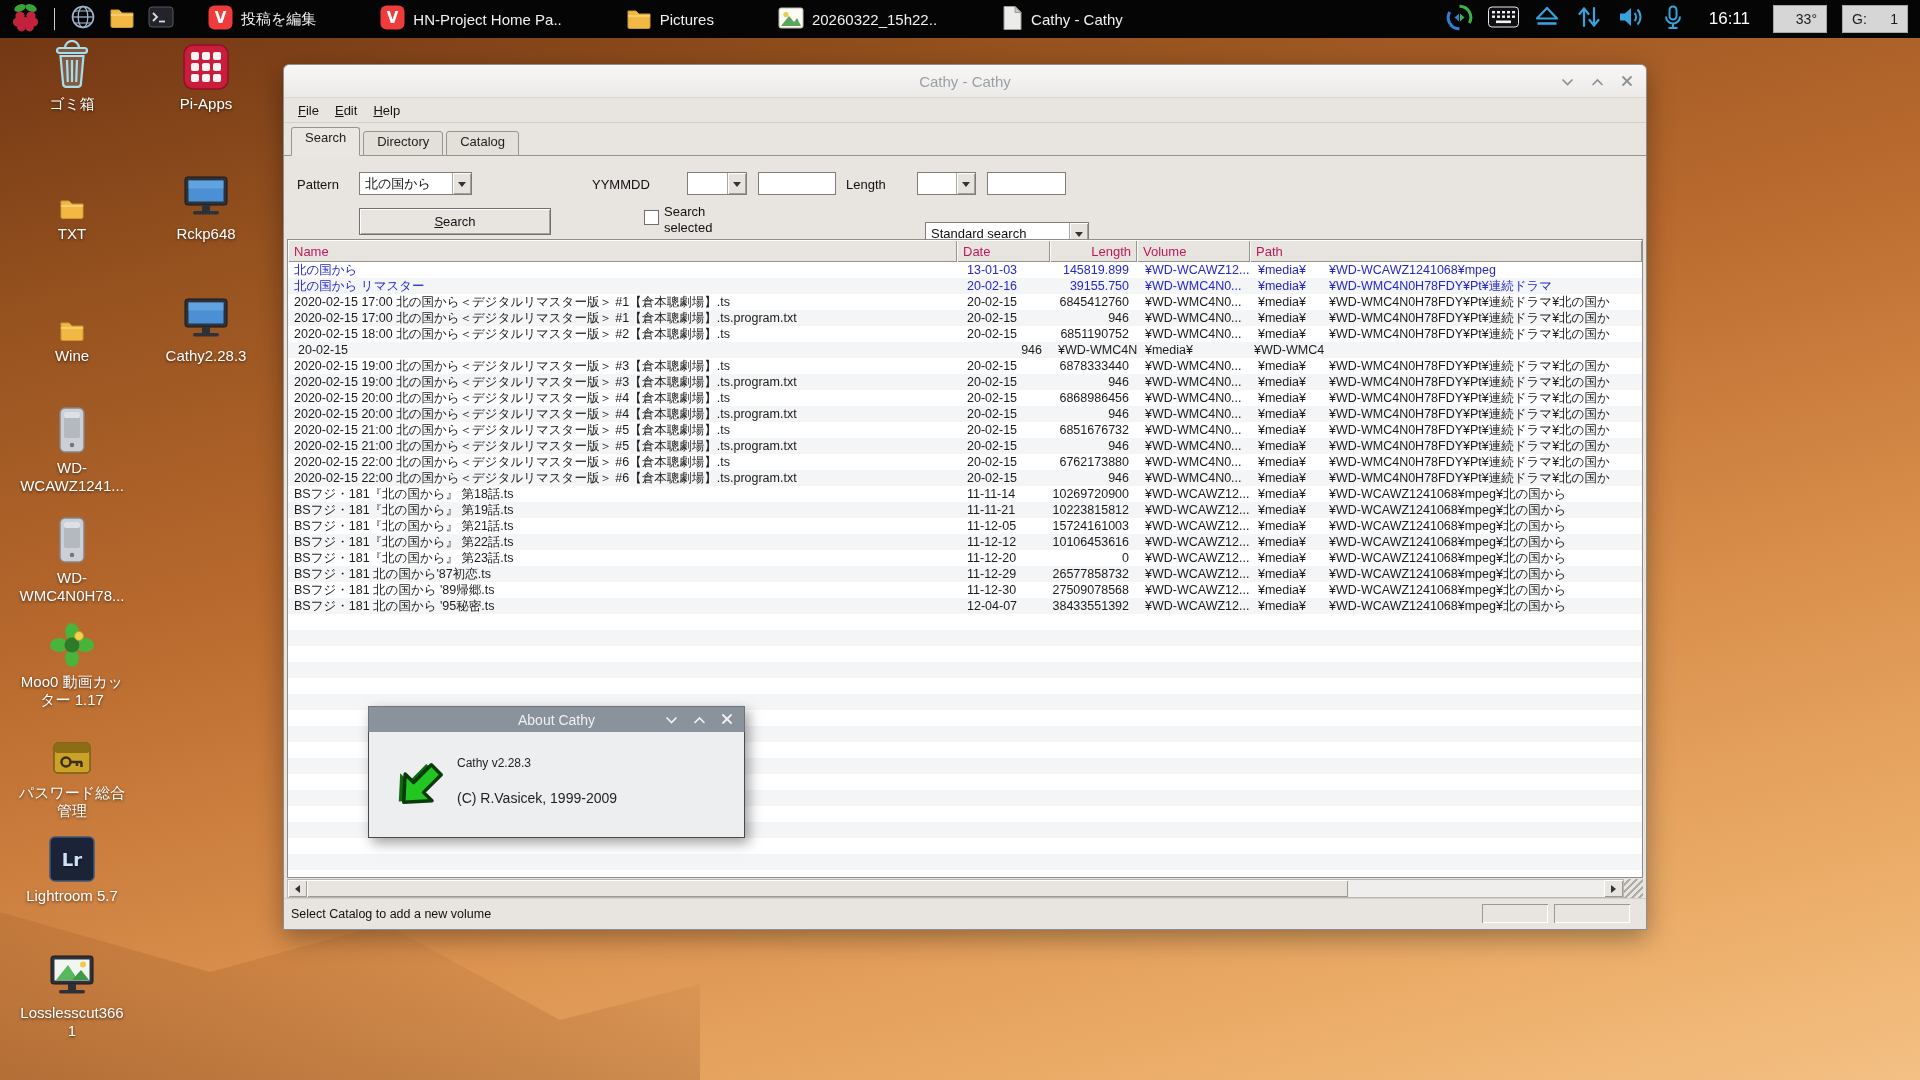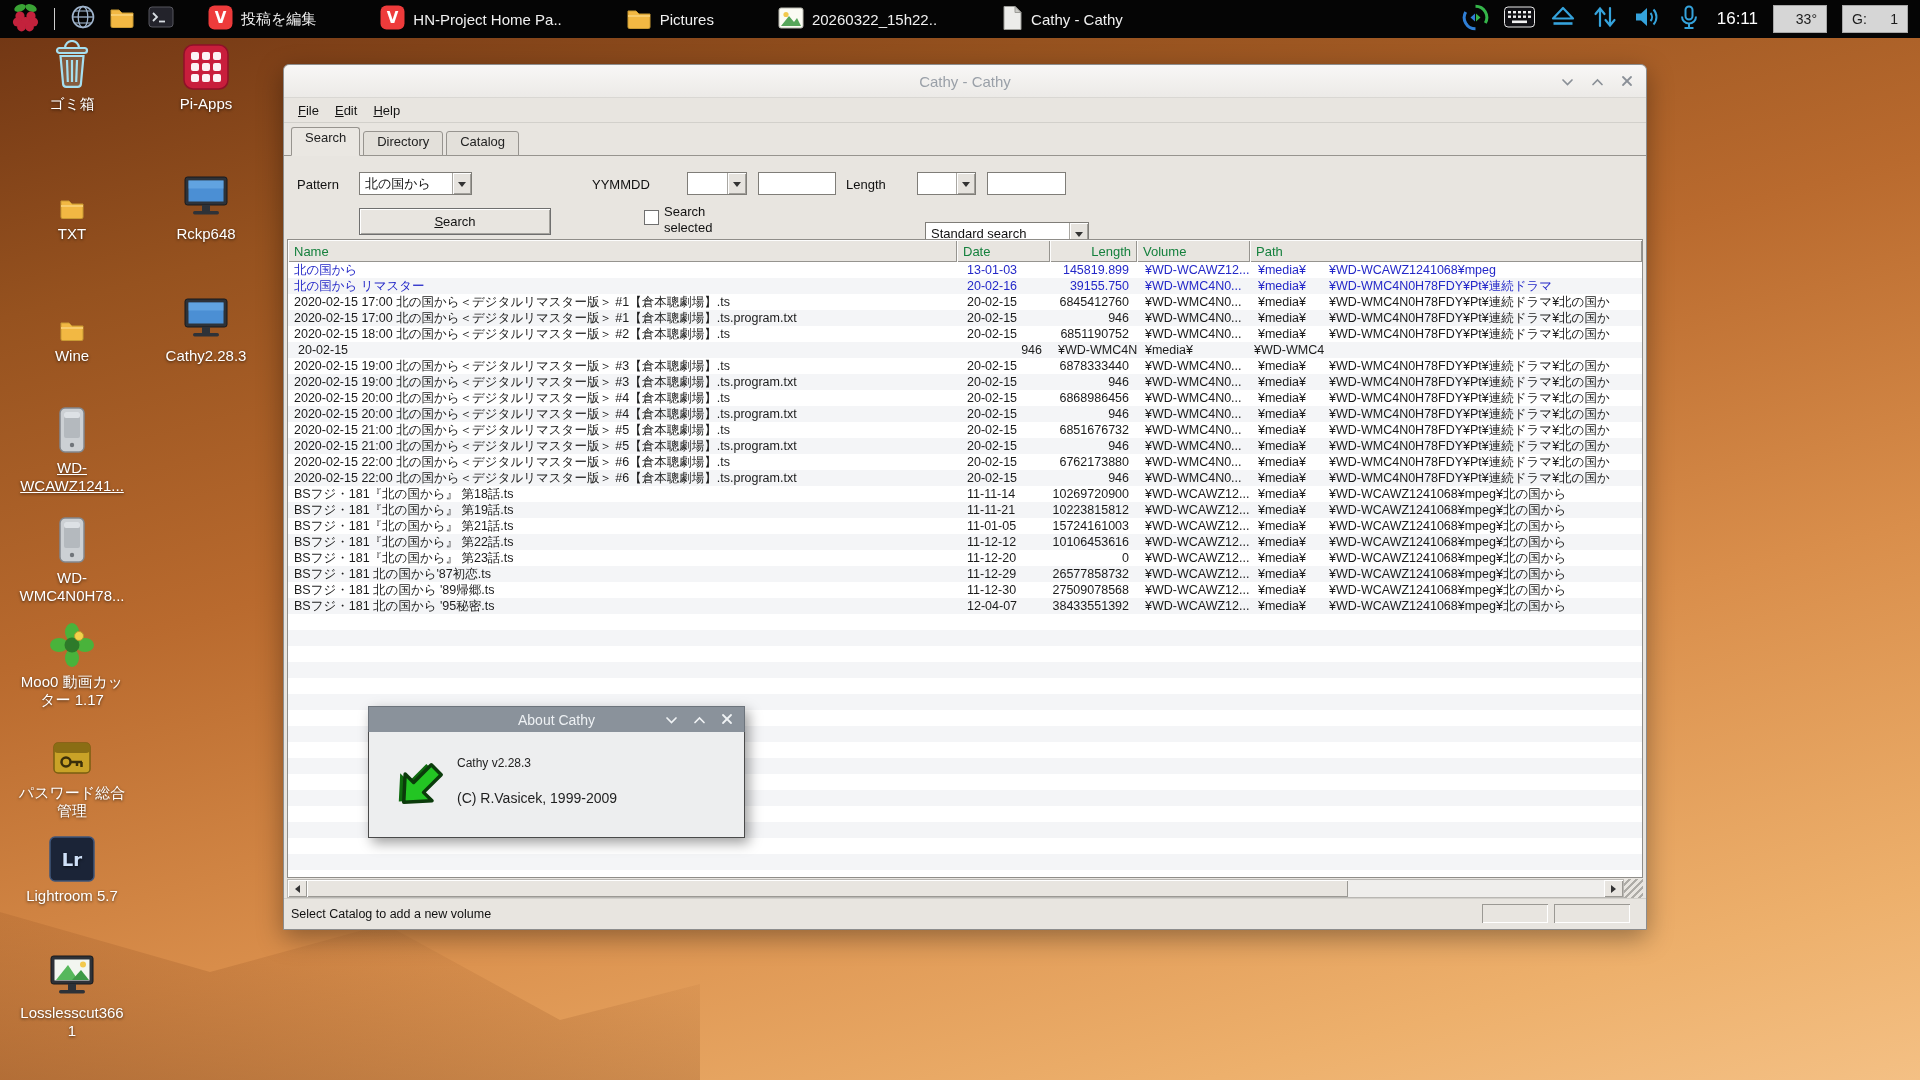--- a/index.html
+++ b/index.html
@@ -18,21 +18,21 @@
   
   .taskbar{position:absolute;top:0;left:0;right:0;height:38px;background:#050505;z-index:50;
     display:flex;align-items:center;padding:0 12px;color:#f2f2f2}
   .launchers{display:flex;align-items:center;gap:13px}
   .tsep{width:1px;height:22px;background:#cfcfcf;margin:0 2px}
   .launch,.task{display:flex;align-items:center;gap:8px;cursor:default}
   .tasks{display:flex;align-items:center;margin-left:34px}
   .task{margin-right:64px;font-size:15px;color:#f0f0f0;white-space:nowrap}
   .tray{margin-left:auto;display:flex;align-items:center;gap:15px}
   .trayicons{display:flex;align-items:center;gap:15px}
-  .clock{font-size:17px;color:#fff;margin:0 0}
+  .clock{font-size:17px;color:#fff;margin:0 8px}
   .badge{background:#d6d6d6;color:#1d1d1d;border:1px solid #a8a8a8;height:26px;
     display:flex;align-items:center;font-size:14px;padding:0 9px}
   .badge.temp{width:34px;justify-content:flex-end}
   .badge.gbox{width:46px;justify-content:space-between}
   
   .dicon{position:absolute;width:112px;text-align:center;color:#fff;font-size:15px;z-index:1;
     text-shadow:0 1px 3px rgba(0,0,0,.65);line-height:1.22;cursor:default}
   .dicon .ic{height:54px;display:flex;align-items:flex-end;justify-content:center;margin-bottom:5px}
   
   .win{position:absolute;left:283px;top:64px;width:1362px;height:864px;background:#e8e5e0;
@@ -65,21 +65,21 @@
   .btn{position:absolute;background:#e8e5e0;border:1px solid #6f6f6f;font-size:13px;color:#111;
     box-shadow:inset 1px 1px 0 #ffffff,inset -1px -1px 0 #a5a39e;display:flex;align-items:center;justify-content:center}
   .chk{position:absolute;width:13px;height:13px;background:#fff;border:1px solid #6f6f6f}
   .chklabel{position:absolute;font-size:13px;line-height:1.25;width:80px}
   
   .listwrap{position:absolute;left:3px;right:3px;top:174px;height:639px;background:#fff;
     border:1px solid #8f8d89;box-sizing:border-box;overflow:hidden}
   .lheader,.lrow{display:grid;grid-template-columns:669px 93px 87px 113px 75px 1fr}
   .lheader{height:22px}
   .hcell{background:#e8e5e0;box-shadow:inset 1px 1px 0 #fdfdfd,inset -1px -1px 0 #96948f;
-    font-size:13px;color:#15803d;display:flex;align-items:center;padding:0 6px;white-space:nowrap;overflow:hidden}
+    font-size:13px;color:#be185d;display:flex;align-items:center;padding:0 6px;white-space:nowrap;overflow:hidden}
   .hcell.r{justify-content:flex-end}
   .hcell.span2{grid-column:5/7}
   .lrow{height:16px;font-size:12.5px;color:#1b1b1b;align-items:center}
   .lrow:nth-child(even){background:#f4f5f7}
   .lrow.blue{color:#2428c8}
   .cell{white-space:nowrap;overflow:hidden;line-height:16px}
   .cn{padding-left:6px}.cd{padding-left:10px}.cl{text-align:right;padding-right:8px}
   .cv{padding-left:8px}.cm{padding-left:8px}.cp{padding-left:4px}
   
   .hscroll{position:absolute;left:3px;right:22px;top:814px;height:19px;background:#efeeec;
@@ -325,21 +325,21 @@
         <svg width="50" height="46" viewBox="0 0 50 46">
           <rect x="4" y="3" width="42" height="28" rx="2.5" fill="#2e3238" stroke="#17191d"></rect>
           <rect x="7.5" y="6.5" width="35" height="21" fill="#4b8fd4"></rect>
           <rect x="7.5" y="6.5" width="35" height="8" fill="#6fb0e8" opacity="0.6"></rect>
           <rect x="21" y="31" width="8" height="6" fill="#2e3238"></rect>
           <rect x="12" y="37" width="26" height="3.5" rx="1.7" fill="#2e3238"></rect>
         </svg>
       </div>
       <div>Cathy2.28.3</div>
     </div>
-    <div class="dicon" style="left: 16px; top: 400px; text-decoration: underline;">
+    <div class="dicon" style="left: 16px; top: 400px;">
       <div class="ic">
         <svg width="42" height="48" viewBox="0 0 42 48">
           <rect x="9" y="2" width="24" height="44" rx="5" fill="#ccd0d4" stroke="#82878d" stroke-width="1.5"></rect>
           <rect x="13" y="6" width="16" height="26" rx="2" fill="#b4b9be"></rect>
           <rect x="13" y="6" width="16" height="6" rx="2" fill="#dde1e5"></rect>
           <circle cx="21" cy="39" r="2.2" fill="#70757b"></circle>
         </svg>
       </div>
       <div>WD-WCAWZ1241...</div>
     </div>
@@ -599,21 +599,21 @@
         <div class="lrow">
           <div class="cell cn">BSフジ・181『北の国から』 第19話.ts</div>
           <div class="cell cd">11-11-21</div>
           <div class="cell cl">10223815812</div>
           <div class="cell cv">¥WD-WCAWZ12...</div>
           <div class="cell cm">¥media¥</div>
           <div class="cell cp">¥WD-WCAWZ1241068¥mpeg¥北の国から</div>
         </div>
         <div class="lrow">
           <div class="cell cn">BSフジ・181『北の国から』 第21話.ts</div>
-          <div class="cell cd">11-01-05</div>
+          <div class="cell cd">11-12-05</div>
           <div class="cell cl">15724161003</div>
           <div class="cell cv">¥WD-WCAWZ12...</div>
           <div class="cell cm">¥media¥</div>
           <div class="cell cp">¥WD-WCAWZ1241068¥mpeg¥北の国から</div>
         </div>
         <div class="lrow">
           <div class="cell cn">BSフジ・181『北の国から』 第22話.ts</div>
           <div class="cell cd">11-12-12</div>
           <div class="cell cl">10106453616</div>
           <div class="cell cv">¥WD-WCAWZ12...</div>

